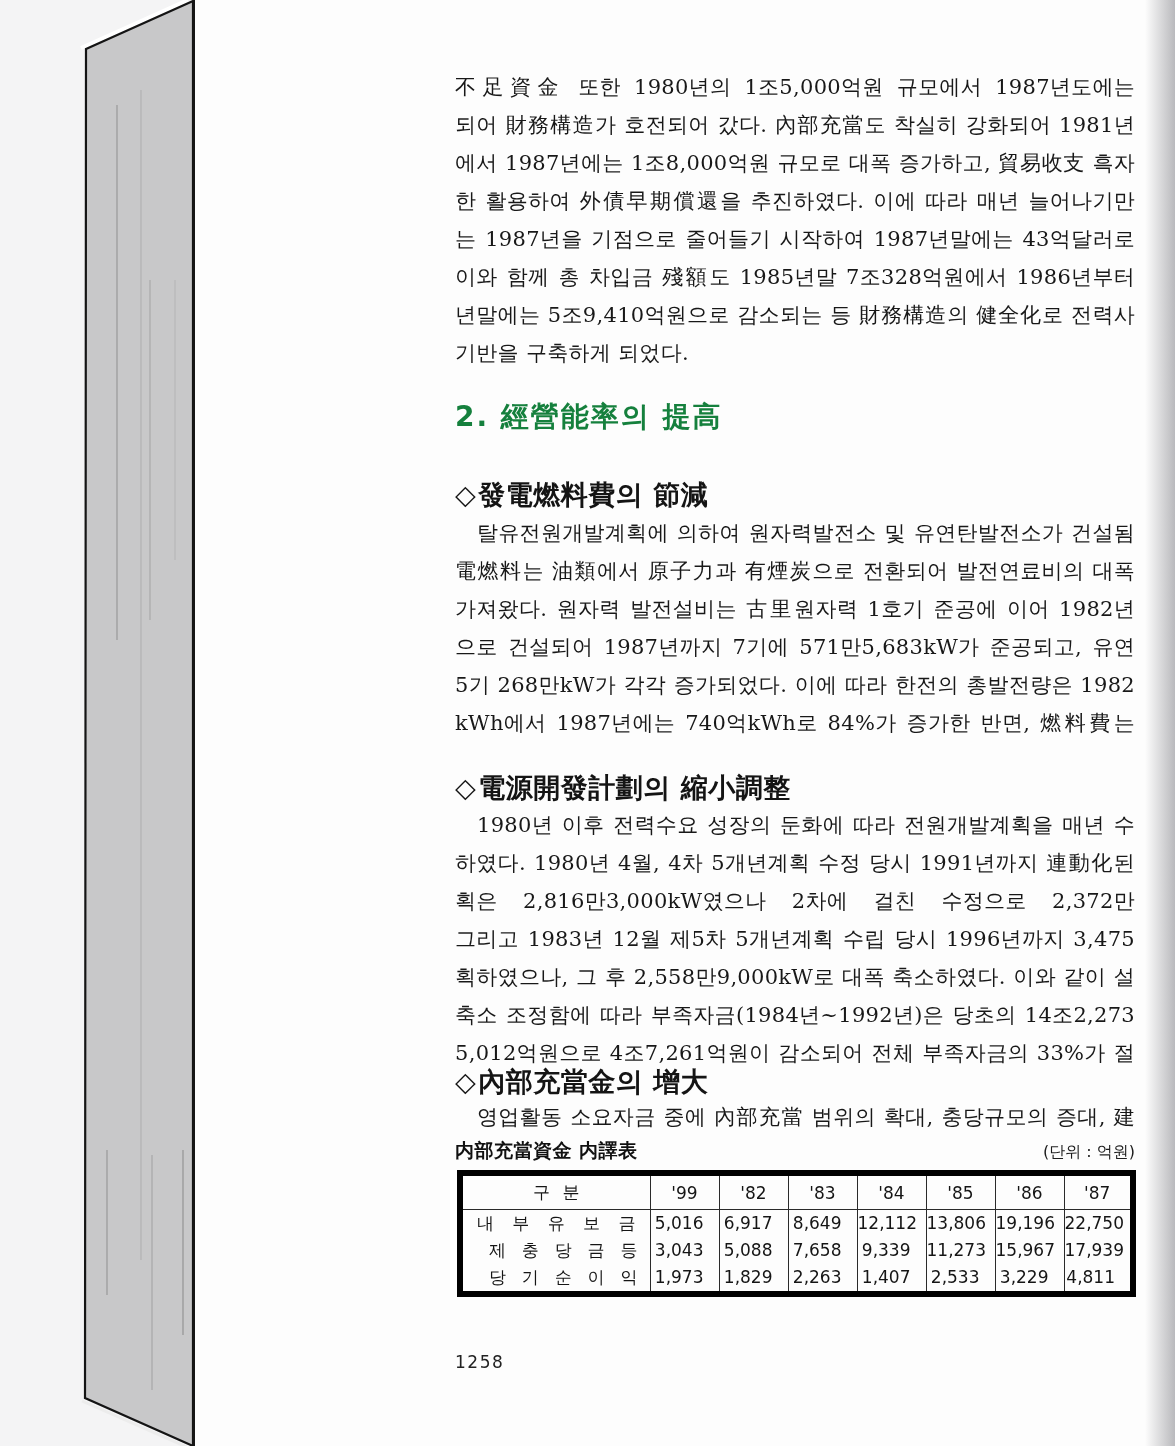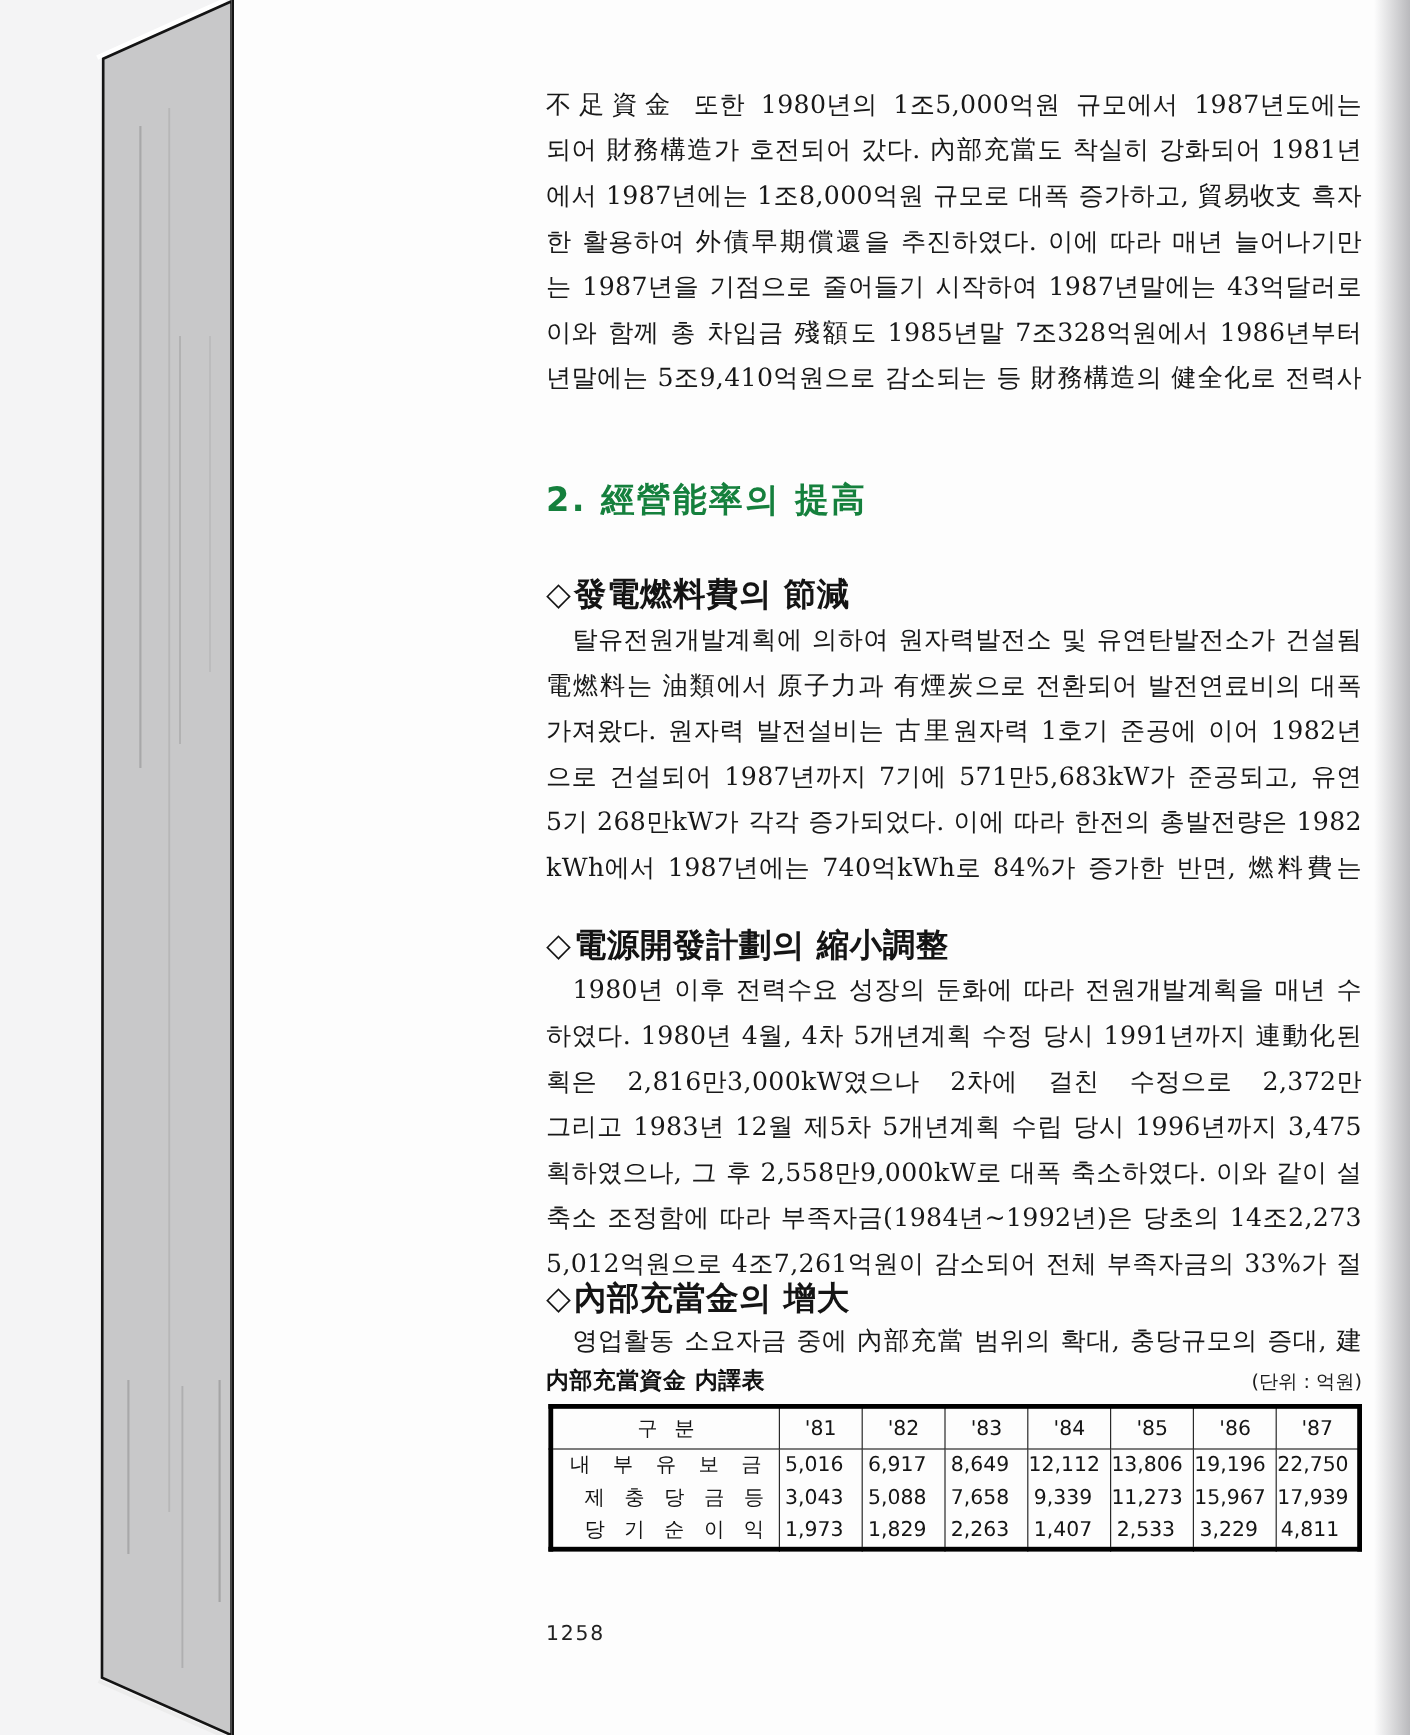--- a/index.html
+++ b/index.html
@@ -44,21 +44,21 @@
   
   .tbl-title-row{
     position:absolute;left:0;top:1138px;width:680px;
     display:flex;justify-content:space-between;align-items:baseline;
   }
   .tbl-title{font-weight:bold;font-size:19px;letter-spacing:0.5px;color:#111;text-align:right;}
   .tbl-unit{font-size:16px;color:#1c1c1c;}
   table.tbl{
     position:absolute;left:2px;top:1170px;width:678px;
     border-collapse:collapse;table-layout:fixed;
-    border:4px solid #000000;color:#151515;
+    border:6px solid #000000;color:#151515;
     font-family:"DejaVu Sans",sans-serif;
   }
   .tbl th,.tbl td{border:1.5px solid #2a2a2a;padding:0;font-weight:normal;font-size:17px;}
   .tbl .col-label{width:190px;}
   .tbl .col-year{width:69px;}
   .tbl thead th{height:33px;text-align:center;}
   .tbl .row-sales td{height:39px;}
   .tbl .lbl{text-align:justify;text-align-last:justify;padding:0 14px;overflow:hidden;}
   .tbl .lbl.ind{padding:0 12px 0 26px;}
   .tbl .num{text-align:right;padding-right:15px;}
@@ -94,20 +94,21 @@
 <div class="content">
 
   <div class="block" style="top:68px">
     <div class="line">不足資金 또한 1980년의 1조5,000억원 규모에서 1987년도에는 8,120억원으로 감소</div>
     <div class="line">되어 財務構造가 호전되어 갔다. 內部充當도 착실히 강화되어 1981년 3,000억원</div>
     <div class="line">에서 1987년에는 1조8,000억원 규모로 대폭 증가하고, 貿易收支 흑자재원을 최대</div>
     <div class="line">한 활용하여 外債早期償還을 추진하였다. 이에 따라 매년 늘어나기만 하던 外債</div>
     <div class="line">는 1987년을 기점으로 줄어들기 시작하여 1987년말에는 43억달러로 축소되었다.</div>
     <div class="line">이와 함께 총 차입금 殘額도 1985년말 7조328억원에서 1986년부터 감소되어 1987</div>
     <div class="line">년말에는 5조9,410억원으로 감소되는 등 財務構造의 健全化로 전력사업의 안정적</div>
+    <div class="line last">기반을 구축하게 되었다.</div>
   </div>
 
   <div class="block main-heading" style="top:398px">2. 經營能率의 提高</div>
 
   <div class="block sub-heading" style="top:477px">
     <span class="diamond">◇</span><span>發電燃料費의 節減</span>
   </div>
   <div class="block" style="top:514px">
     <div class="line indent">탈유전원개발계획에 의하여 원자력발전소 및 유연탄발전소가 건설됨에 따라 發</div>
     <div class="line">電燃料는 油類에서 原子力과 有煙炭으로 전환되어 발전연료비의 대폭적인 절감을</div>
@@ -151,21 +152,21 @@
       <col class="col-year">
         <col class="col-year">
         <col class="col-year">
         <col class="col-year">
     </colgroup>
     <thead>
       <tr>
         <th>
             <div class="hdr-label">구 분</div>
           </th>
-        <th>'81</th>
+        <th>'99</th>
         <th>'82</th>
         <th>'83</th>
         <th>'84</th>
         <th>'85</th>
         <th>'86</th>
         <th>'87</th>
       </tr>
     </thead>
     <tbody>
       <tr>

